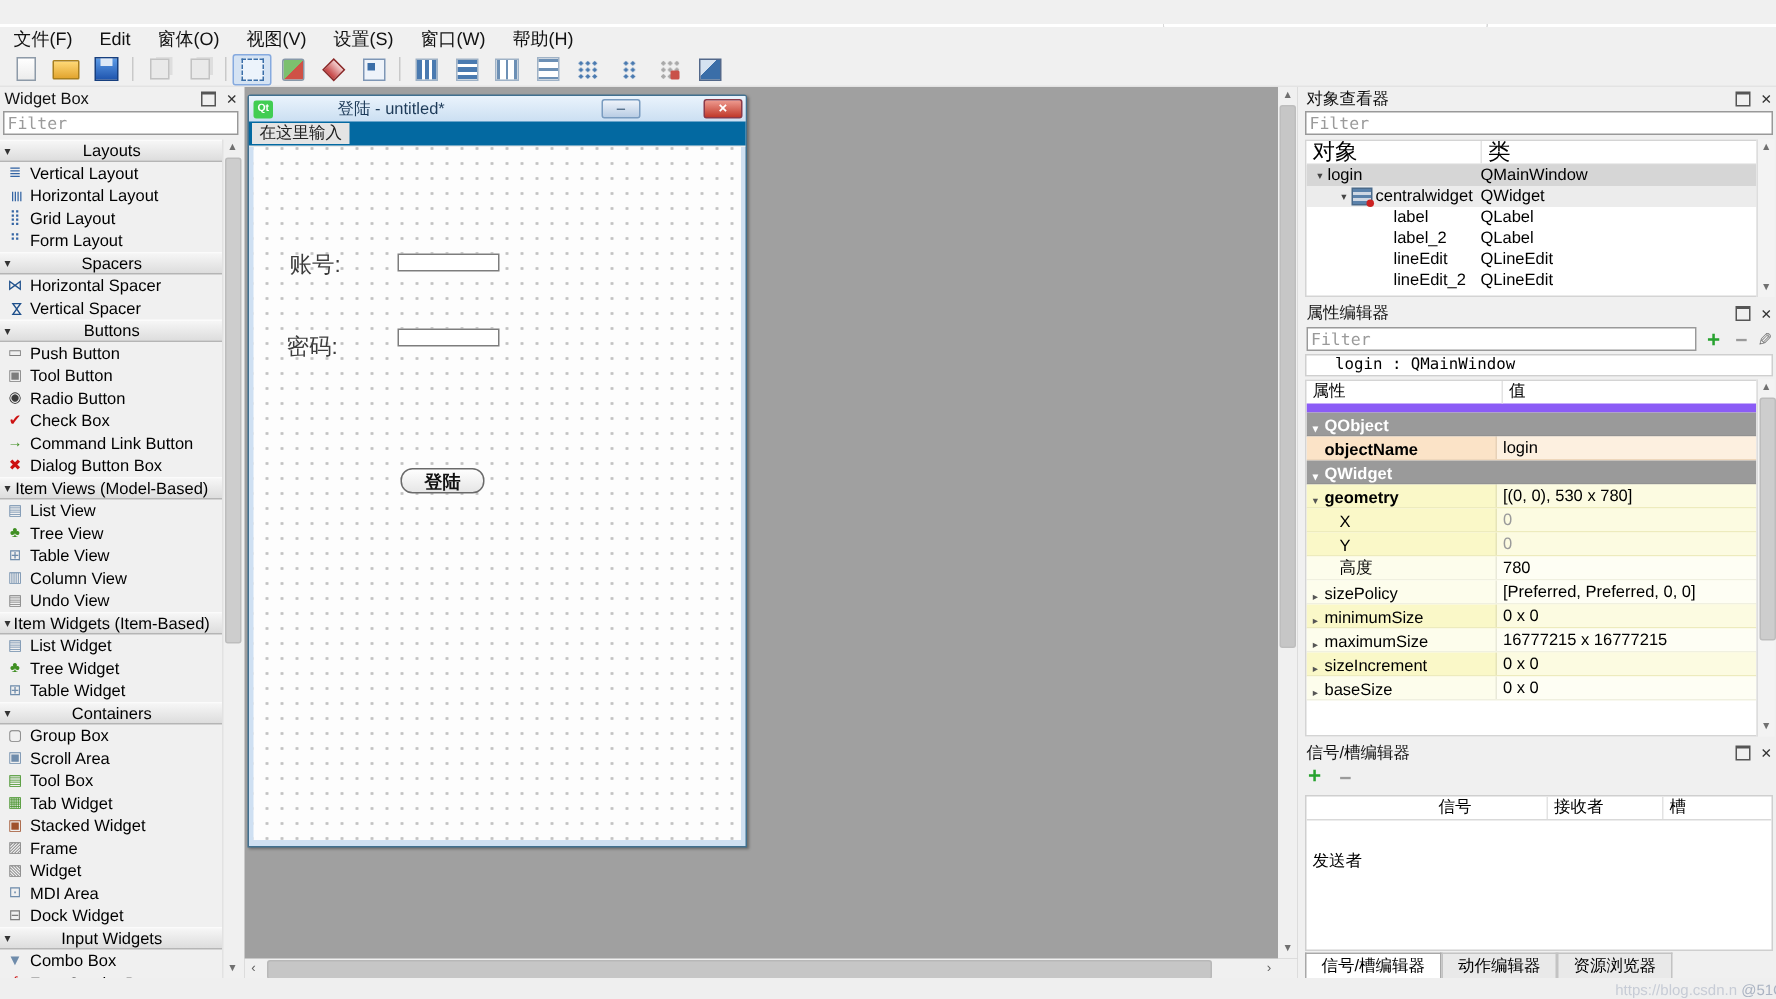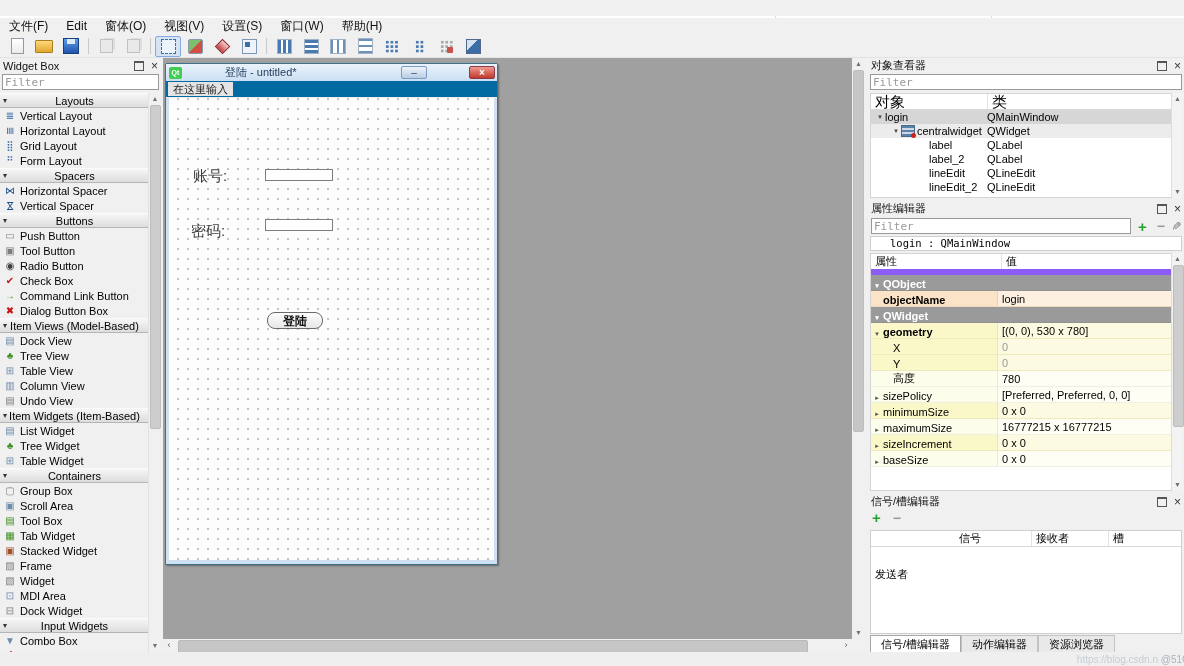--- a/index.html
+++ b/index.html
@@ -340,21 +340,21 @@
 
         <div class="wb-row wbcat">
           <span class="wb-chev">▾</span>
 
           <span class="wb-label">Item Views (Model-Based)</span>
         </div>
 
         <div class="wb-row wbitem">
 
           <span class="wb-ico c-steel">▤</span>
-          <span class="wb-label">Dock View</span>
+          <span class="wb-label">List View</span>
         </div>
 
         <div class="wb-row wbitem">
 
           <span class="wb-ico c-green">♣</span>
           <span class="wb-label">Tree View</span>
         </div>
 
         <div class="wb-row wbitem">
 

